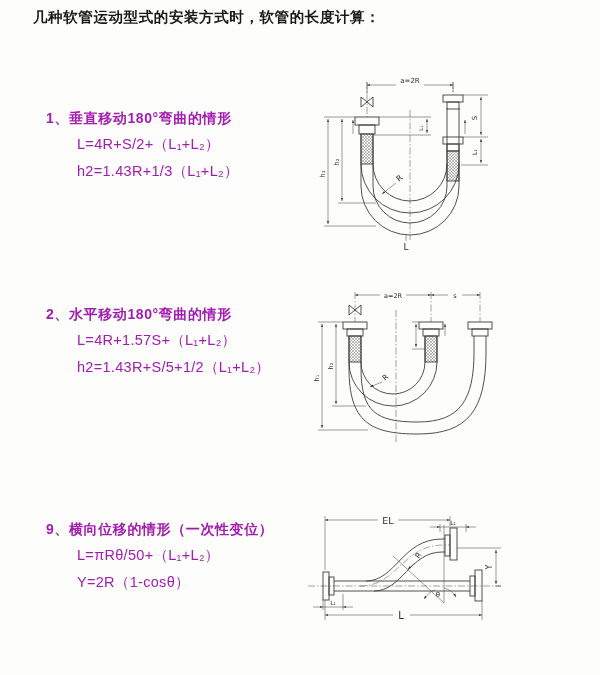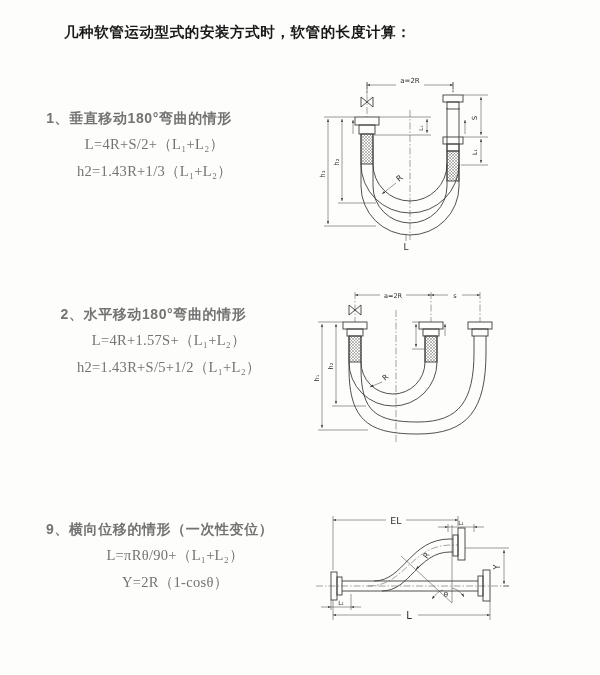--- a/index.html
+++ b/index.html
@@ -1,24 +1,24 @@
 <!DOCTYPE html>
 <html><head>
 <meta charset="utf-8">
 <style>
   html,body{margin:0;padding:0;}
   body{background:#e9e9e9;font-family:"Liberation Sans","DejaVu Sans",sans-serif;}
   #page{position:relative;width:600px;height:675px;background:#fdfdfb;overflow:hidden;margin:0;}
-  .title{position:absolute;left:33px;top:23px;font-size:14.5px;font-weight:600;color:#191919;letter-spacing:.6px;margin-left:31px;}
-  .section{position:absolute;left:46px;color:#737373;text-align:center;}
+  .title{position:absolute;left:33px;top:8px;font-size:14.5px;font-weight:600;color:#191919;letter-spacing:.6px;}
+  .section{position:absolute;left:46px;color:#a21caf;}
   .sec1{top:110px;} .sec2{top:306px;} .sec3{top:521px;}
   .heading{font-size:14px;font-weight:600;letter-spacing:.6px;height:25px;}
-  .formula{font-size:14.5px;font-weight:500;letter-spacing:.3px;padding-left:31px;height:26.5px;white-space:nowrap;font-family:Liberation Serif, serif;}
+  .formula{font-size:14.5px;font-weight:500;letter-spacing:.3px;padding-left:31px;height:26.5px;white-space:nowrap;}
   .diagram{position:absolute;}
-  #d1{left:312px;top:68px;} #d2{left:308px;top:282px;} #d3{left:306px;top:498px;text-decoration:underline;}
+  #d1{left:312px;top:68px;} #d2{left:308px;top:282px;} #d3{left:298px;top:498px;text-decoration:underline;}
   svg{display:block;}
   svg .ink{stroke:#3c3c3c;stroke-width:.9;fill:none;}
   svg .thin{stroke:#4a4a4a;stroke-width:.55;fill:none;}
   svg .cl{stroke:#5a5a5a;stroke-width:.55;fill:none;stroke-dasharray:7 2 1.5 2;}
   svg text{font-family:"DejaVu Sans",sans-serif;fill:#2e2e2e;}
 </style>
 </head>
 <body>
 
 <div id="page">
@@ -153,21 +153,21 @@
         <text x="147" y="15.5" text-anchor="middle">s</text>
         <text x="10.5" y="96" text-anchor="middle" transform="rotate(-90 10.5 96)">h₁</text>
         <text x="24.5" y="84" text-anchor="middle" transform="rotate(-90 24.5 84)">h₂</text>
         <text x="77" y="99" font-size="7.5" transform="rotate(-40 77 99)">R</text>
       </g>
     </svg>
   </div>
 
   <div class="section sec3">
     <div class="heading">9、横向位移的情形（一次性变位）</div>
-    <div class="formula">L=πRθ/90+（L₁+L₂）</div>
+    <div class="formula">L=πRθ/50+（L₁+L₂）</div>
     <div class="formula">Y=2R（1-cosθ）</div>
   </div>
 
   <div class="diagram" id="d3">
     <svg width="290" height="160" viewBox="0 0 290 160">
       <defs>
         <marker id="m3" viewBox="0 0 10 10" refX="9" refY="5" markerWidth="7" markerHeight="7" orient="auto-start-reverse">
           <path d="M0,1.8 L9,5 L0,8.2 z" fill="#3c3c3c"></path>
         </marker>
       </defs>

